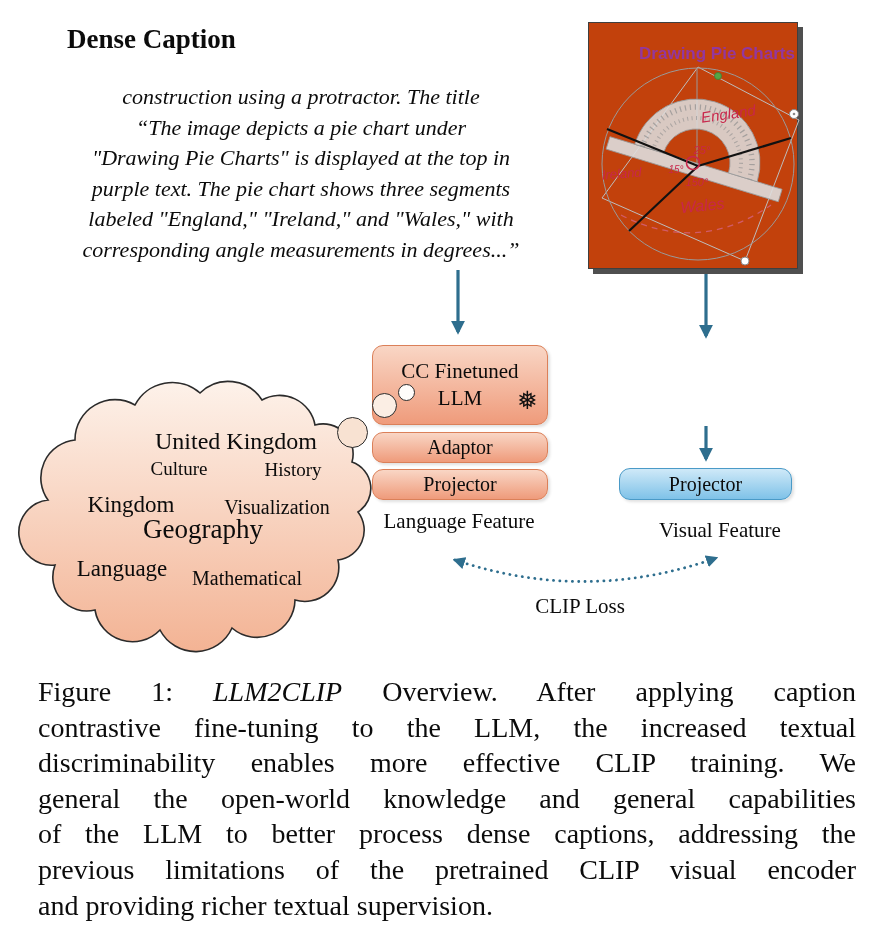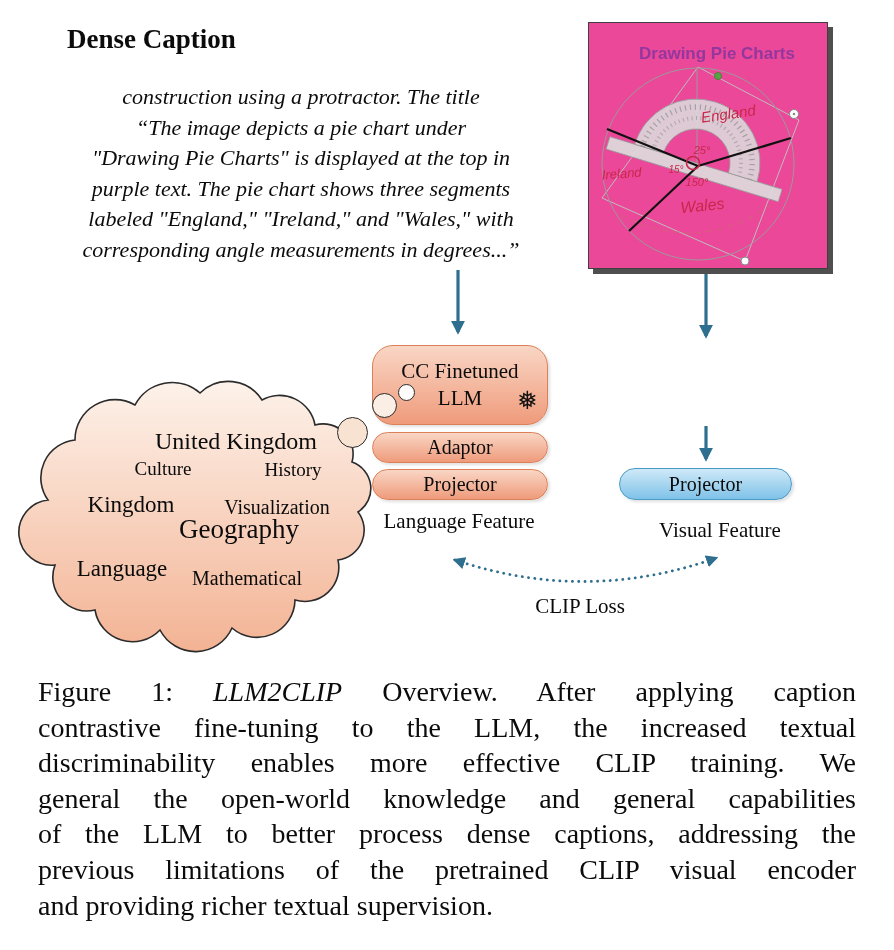--- a/index.html
+++ b/index.html
@@ -16,45 +16,45 @@
   .dense-title {
     position:absolute; left:67px; top:24px; font-size:27px; font-weight:bold; z-index:2;
   }
   .quote {
     position:absolute; left:22px; top:82px; width:558px; z-index:2;
     font-style:italic; font-size:22px; line-height:30.5px; text-align:center;
   }
 
   
   .whiteboard {
-    position:absolute; left:588px; top:22px; width:240px; height:247px; z-index:2;
-    background:#ec4899; border:1.5px solid #3f3f3f; box-shadow:5px 5px 0 #4f4f4f;
+    position:absolute; left:588px; top:22px; width:210px; height:247px; z-index:2;
+    background:#c2410c; border:1.5px solid #3f3f3f; box-shadow:5px 5px 0 #4f4f4f;
     box-sizing:border-box;
   }
 
   
   .ow-title {
     position:absolute; left:58px; top:312px; width:360px; z-index:2;
     font-size:27px; font-weight:bold; line-height:32px; text-align:center;
   }
   .cloud-word {
     position:absolute; z-index:2; transform:translate(-50%,-50%); white-space:nowrap;
   }
   .w0 { left:236px; top:441px; font-size:24px; }
-  .w1 { left:163px; top:469px; font-size:19px; }
+  .w1 { left:179px; top:469px; font-size:19px; }
   .w2 { left:293px; top:470px; font-size:19px;text-align:right; }
   .w3 { left:131px; top:505px; font-size:23px; }
   .w4 { left:277px; top:507px; font-size:20px; }
-  .w5 { left:203px; top:529px; font-size:27px;margin-left:36px; }
+  .w5 { left:203px; top:529px; font-size:27px; }
   .w6 { left:122px; top:569px; font-size:23px; }
   .w7 { left:247px; top:578px; font-size:20px; }
 
   
   .box {
-    position:absolute; z-index:2; box-sizing:border-box; border-radius:21px;
+    position:absolute; z-index:2; box-sizing:border-box; border-radius:11px;
     display:flex; flex-direction:column; align-items:center; justify-content:center;
     text-align:center; box-shadow:2px 2px 3px rgba(0,0,0,0.12);
   }
   .box.orange { background:linear-gradient(#f9d6c5,#ef9b7b); border:1.6px solid #db8059; }
   .box.blue   { background:linear-gradient(#cfe9f8,#7fc2e8); border:1.6px solid #4a9ac7; }
   #llm-box       { left:372px; top:345px; width:176px; height:80px; font-size:21px; line-height:27px; }
   #adaptor-box   { left:372px; top:432px; width:176px; height:31px; font-size:20px; }
   #lang-proj-box { left:372px; top:469px; width:176px; height:31px; font-size:20px; }
   #clip-box      { left:619px; top:347px; width:173px; height:76px; font-size:21px; line-height:27px; }
   #vis-proj-box  { left:619px; top:468px; width:173px; height:32px; font-size:20px; }

